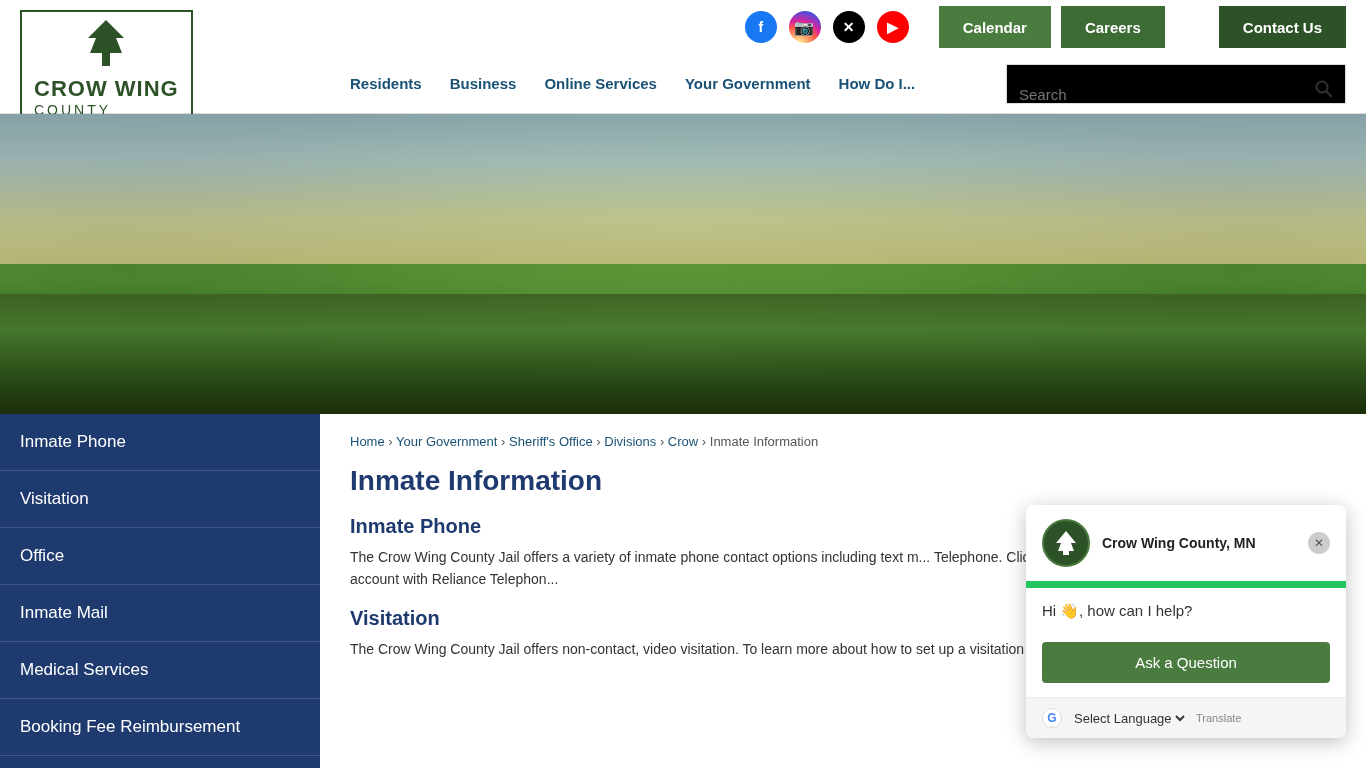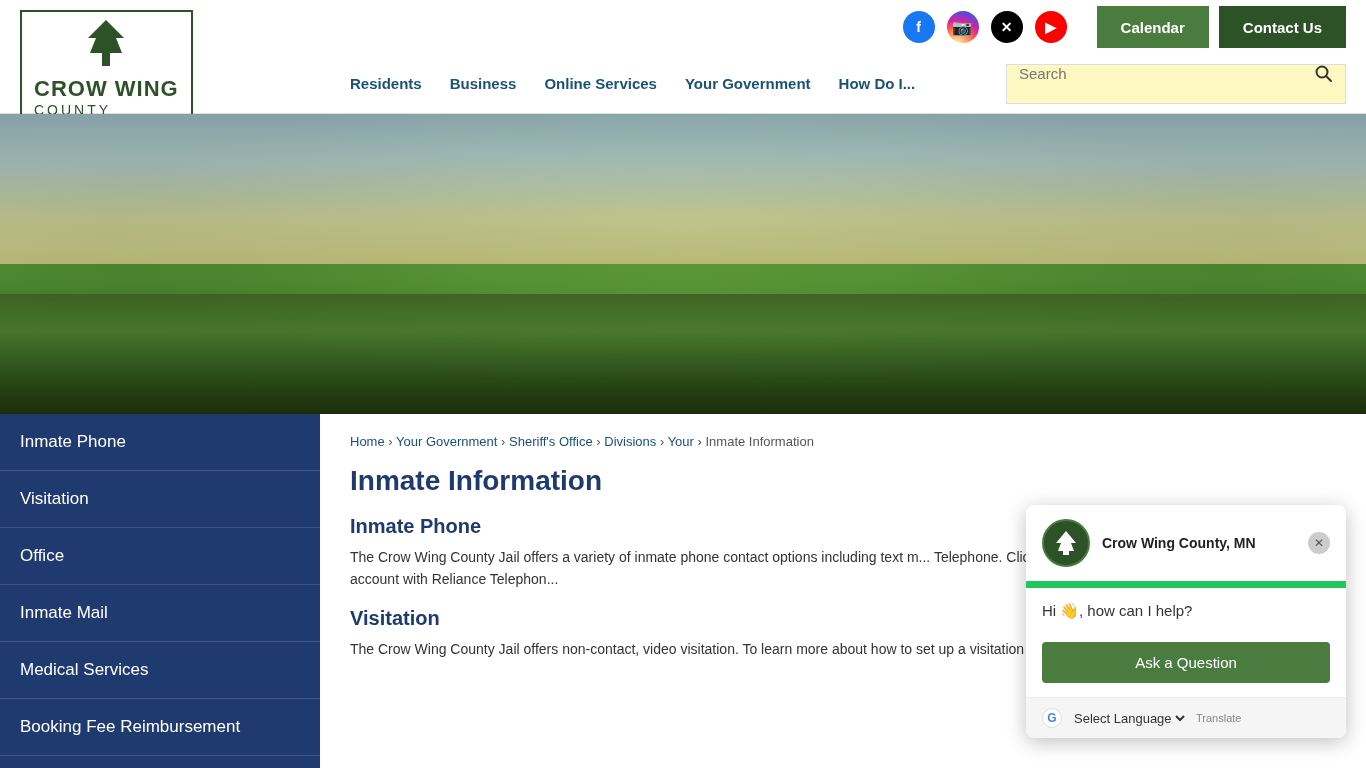--- a/index.html
+++ b/index.html
@@ -17,21 +17,21 @@
     }
     .social-icons { display: flex; gap: 12px; align-items: center; margin-right: 20px; }
     .social-icon { width: 32px; height: 32px; border-radius: 50%; display: flex; align-items: center; justify-content: center; font-size: 14px; color: #fff; font-weight: bold; cursor: pointer; }
     .social-icon.fb { background: #1877f2; }
     .social-icon.ig { background: radial-gradient(circle at 30% 107%, #fdf497 0%, #fdf497 5%, #fd5949 45%,#d6249f 60%,#285AEB 90%); }
     .social-icon.x { background: #000; }
     .social-icon.yt { background: #ff0000; }
     .top-btn { height: 42px; padding: 0 24px; font-size: 15px; color: #fff; font-weight: bold; border: none; cursor: pointer; }
     .top-btn.calendar { background: #4a7c3f; }
     .top-btn.careers { background: #3d6b34; }
-    .top-btn.contact { background: #2e5228; }
+    .top-btn.contact { background: #2e5228; margin-left: 44px; }
 
     
     .nav-bar {
       display: flex;
       align-items: center;
       height: 60px;
       background: #fff;
       padding: 0 20px;
       border-bottom: 1px solid #ddd;
     }
@@ -54,22 +54,22 @@
       height: 50px;
     }
     .logo-text { display: flex; flex-direction: column; }
     .logo-crow-wing { font-size: 22px; font-weight: 900; color: #2e5228; letter-spacing: 1px; }
     .logo-county { font-size: 14px; color: #2e5228; letter-spacing: 3px; }
     .logo-minnesota { font-size: 11px; color: #2e5228; letter-spacing: 2px; border-top: 1px solid #2e5228; margin-top: 16px; padding-top: 2px; text-align: center; }
     .nav-links { display: flex; gap: 28px; align-items: center; flex: 1; margin-left: 20px; }
     .nav-link { font-size: 15px; font-weight: bold; color: #1a5276; text-decoration: none; cursor: pointer; }
     .search-bar {
       display: flex;
-      align-items: flex-start;
-      background: #fef9c3;
+      align-items: flex-end;
+      background: #000000;
       border: 1px solid #ddd;
       width: 340px;
       height: 40px;
       padding: 0 12px;
     }
     .search-input { border: none; background: transparent; flex: 1; font-size: 15px; color: #888; outline: none; }
     .search-btn { background: none; border: none; cursor: pointer; color: #333; font-size: 18px; }
 
     
     .hero {
@@ -270,20 +270,21 @@
 <body>
 
 <div class="top-bar">
   <div class="social-icons">
     <div class="social-icon fb">f</div>
     <div class="social-icon ig" style="font-size:16px;">📷</div>
     <div class="social-icon x">✕</div>
     <div class="social-icon yt">▶</div>
   </div>
   <button class="top-btn calendar">Calendar</button>
+  <button class="top-btn careers">Careers</button>
   <button class="top-btn contact">Contact Us</button>
 </div>
 
 <div class="nav-bar">
   <div class="logo-area">
     <div class="logo-box">
       <svg class="logo-tree" viewBox="0 0 40 50" xmlns="http://www.w3.org/2000/svg">
         <polygon points="20,2 2,20 10,20 4,35 16,35 16,48 24,48 24,35 36,35 30,20 38,20" fill="#2e5228"></polygon>
       </svg>
       <div class="logo-text">
@@ -330,21 +331,21 @@
 
     <div class="breadcrumb">
       <a href="#">Home</a>
       <span> › </span>
       <a href="#">Your Government</a>
       <span> › </span>
       <a href="#">Sheriff's Office</a>
       <span> › </span>
       <a href="#">Divisions</a>
       <span> › </span>
-      <a href="#">Your</a>
+      <a href="#">Crow</a>
       <span> › </span>
       <span>Inmate Information</span>
     </div>
 
     <h1 class="page-title">Inmate Information</h1>
 
     <h2 class="section-title">Inmate Phone</h2>
     <p class="content-text">
       The Crow Wing County Jail offers a variety of inmate phone contact options including text m... Telephone. Click
       <a href="#">here</a>

